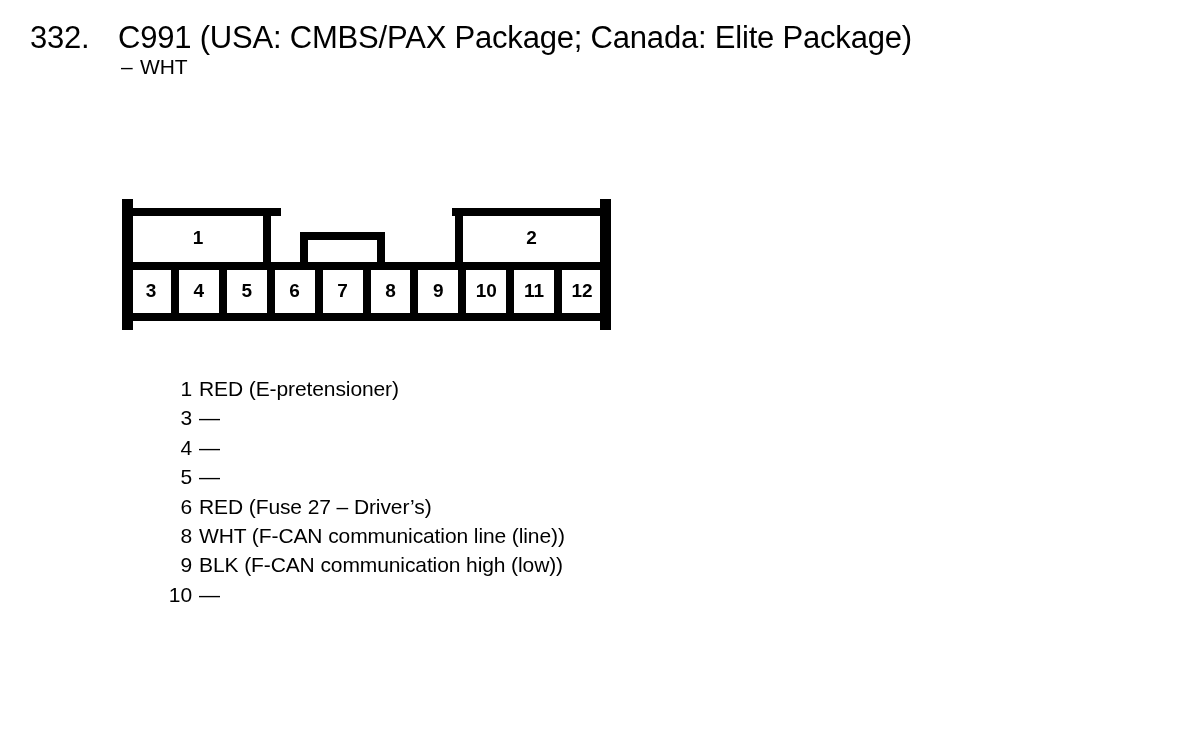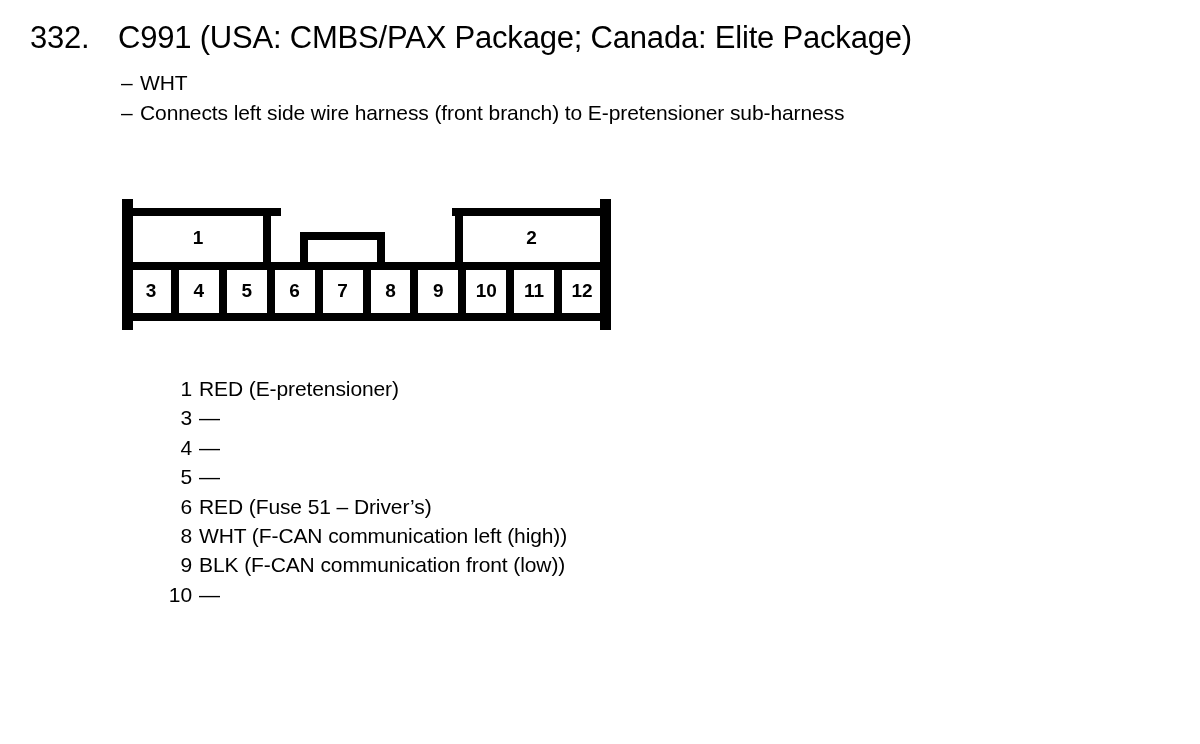--- a/index.html
+++ b/index.html
@@ -36,21 +36,21 @@
     vertical-align: top;
   }
   #title-number {
     width: 88px;
   }
 
   
   #description-list {
     position: absolute;
     left: 121px;
-    top: 68px;
+    top: 52px;
     width: 1000px;
   }
   .description-line {
     font-size: 21px;
     line-height: 29.5px;
     white-space: nowrap;
     letter-spacing: -0.1px;
   }
   .description-dash {
     display: inline-block;
@@ -178,23 +178,20 @@
 </head>
 <body>
 
 <div id="title-row">
   <span class="title-text" id="title-number">332.</span><span class="title-text">C991 (USA: CMBS/PAX Package; Canada: Elite Package)</span>
 </div>
 
 <div id="description-list">
   <div class="description-line">
     <span class="description-dash">–</span><span>WHT</span>
-  </div>
-  <div class="description-line">
-    <span class="description-dash">–</span><span>Connects left side wire harness (front branch) to E-pretensioner sub-harness</span>
   </div>
 </div>
 
 <div id="connector-diagram">
 
   <div class="shape wall" id="wall-left"></div>
   <div class="shape wall" id="wall-right"></div>
 
   <div class="shape notch" id="notch-top-left"></div>
   <div class="shape notch" id="notch-bottom-left"></div>
@@ -238,17 +235,17 @@
       <div class="shape pin-divider" style="left: 432.1px;"></div>
       <div class="pin-label" style="left: 436.1px; width: 47.9px;">12</div>
     </div>
 </div>
 
 <div id="pin-list">
     <div class="pin-row"><span class="pin-row-number">1</span><span class="pin-row-desc">RED (E-pretensioner)</span></div>
     <div class="pin-row"><span class="pin-row-number">3</span><span class="pin-row-desc">—</span></div>
     <div class="pin-row"><span class="pin-row-number">4</span><span class="pin-row-desc">—</span></div>
     <div class="pin-row"><span class="pin-row-number">5</span><span class="pin-row-desc">—</span></div>
-    <div class="pin-row"><span class="pin-row-number">6</span><span class="pin-row-desc">RED (Fuse 51 – Driver’s)</span></div>
-    <div class="pin-row"><span class="pin-row-number">8</span><span class="pin-row-desc">WHT (F-CAN communication left (high))</span></div>
-    <div class="pin-row"><span class="pin-row-number">9</span><span class="pin-row-desc">BLK (F-CAN communication front (low))</span></div>
+    <div class="pin-row"><span class="pin-row-number">6</span><span class="pin-row-desc">RED (Fuse 27 – Driver’s)</span></div>
+    <div class="pin-row"><span class="pin-row-number">8</span><span class="pin-row-desc">WHT (F-CAN communication line (line))</span></div>
+    <div class="pin-row"><span class="pin-row-number">9</span><span class="pin-row-desc">BLK (F-CAN communication high (low))</span></div>
     <div class="pin-row"><span class="pin-row-number">10</span><span class="pin-row-desc">—</span></div>
   </div>
 
 </body></html>

